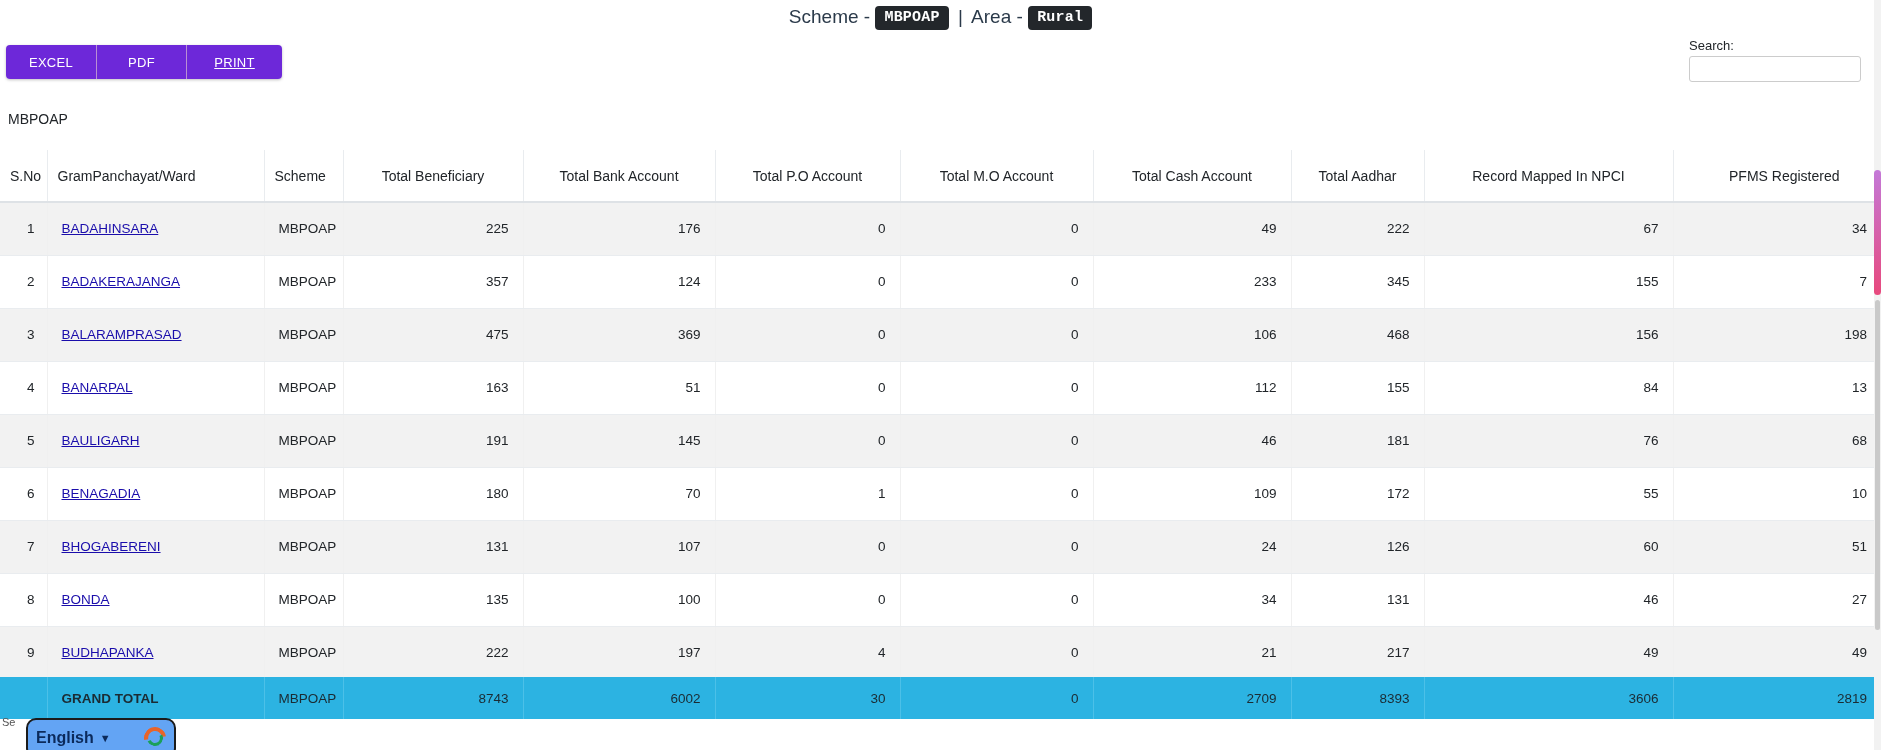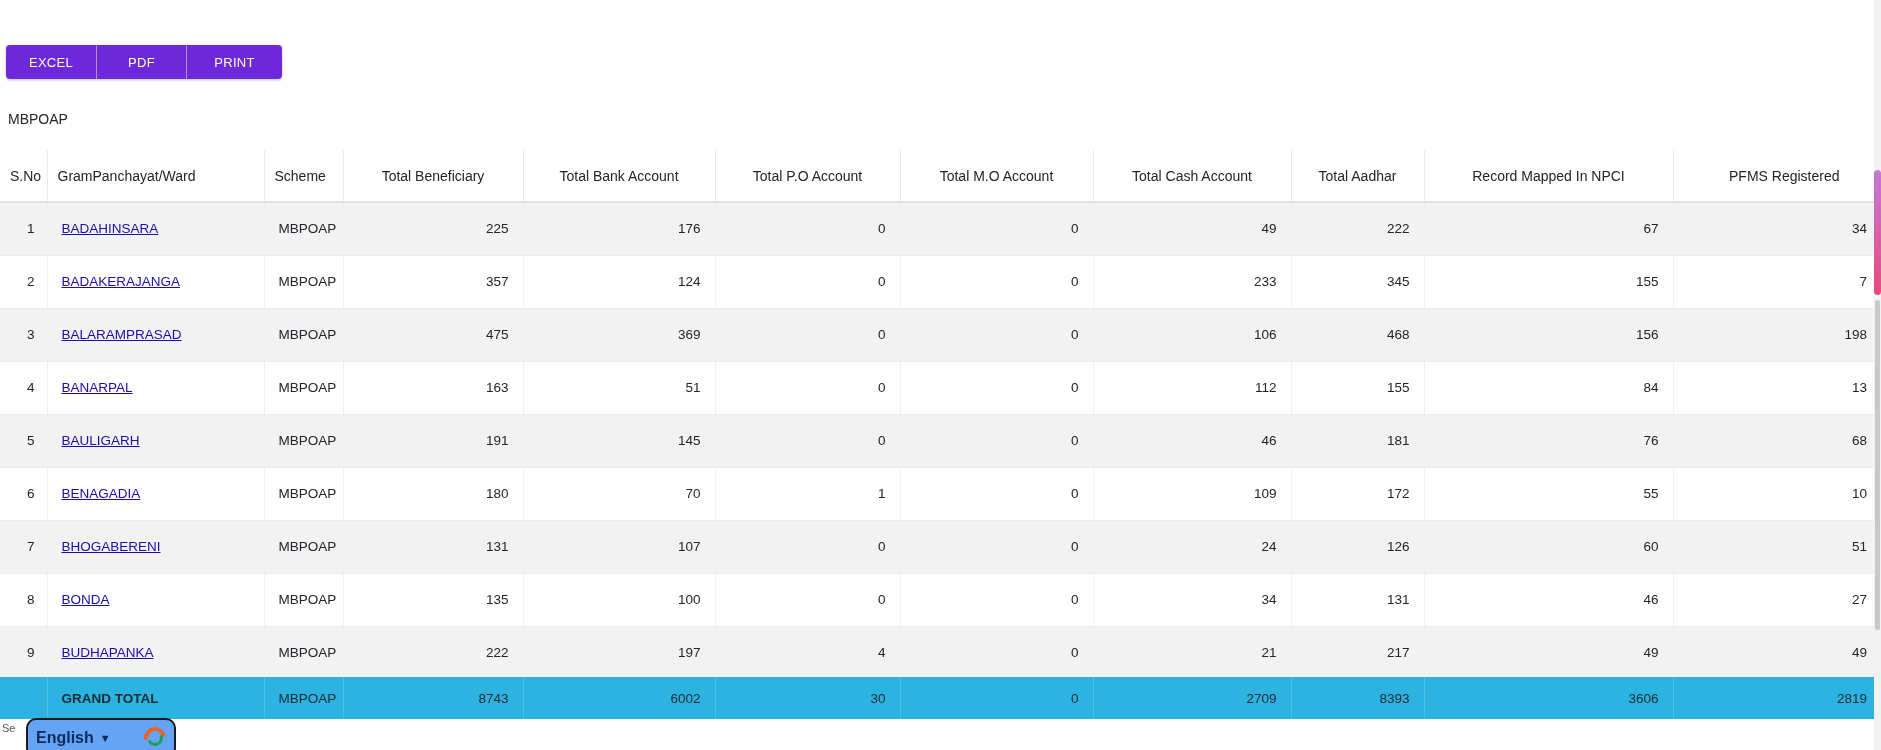--- a/index.html
+++ b/index.html
@@ -64,21 +64,21 @@
     padding: 0;
     height: 34px;
     cursor: pointer;
     font-family: "Liberation Sans", sans-serif;
     display: flex;
     align-items: center;
     justify-content: center;
   }
   .btn-group .btn:nth-child(1) { width: 90px; }
   .btn-group .btn:nth-child(2) { width: 90px; border-left: 1px solid #b98fd3; }
-  .btn-group .btn:nth-child(3) { width: 96px; border-left: 1px solid #b98fd3; }
+  .btn-group .btn:nth-child(3) { width: 96px; border-left: 1px solid #b98fd3; text-decoration: underline; }
 
   
   .search-wrap {
     position: absolute;
     top: 38px;
     right: 20px;
     width: 172px;
   }
   .search-label {
     font-size: 13px;
@@ -265,45 +265,56 @@
     position: absolute; inset: 3px;
     border: 3px solid #1aa05a;
     border-radius: 50%;
     border-left-color: transparent;
     border-top-color: transparent;
     transform: rotate(20deg);
   }
   .lang-prefix {
     position: absolute;
     left: 2px;
-    bottom: 16px;
+    bottom: 22px;
     font-size: 11px;
     color: #555;
     z-index: 29;
   }
   .clip-bottom {
     position: absolute;
     left: 0; top: 719px;
     width: 1881px; height: 31px;
     background: #ffffff;
     z-index: 10;
   }
 </style>
 </head>
 <body>
 
 <div class="page">
 
+  <div class="scheme-line">
+    <span class="lbl">Scheme -</span>
+    <span class="badge-dark">MBPOAP</span>
+    <span class="sep">|</span>
+    <span class="lbl">Area -</span>
+    <span class="badge-dark">Rural</span>
+  </div>
 
   <div class="btn-group">
     <button class="btn">EXCEL</button>
     <button class="btn">PDF</button>
     <button class="btn">PRINT</button>
   </div>
 
+  <div class="search-wrap">
+    <label class="search-label">Search:</label>
+    <input class="search-input" type="text" placeholder="" style="">
+  </div>
 
   <div class="table-caption">MBPOAP</div>
 
   <div class="table-area">
     <table class="grid">
       <thead>
         <tr>
           <th class="c-sno">S.No</th>
           <th class="c-gp">GramPanchayat/Ward</th>
           <th class="c-scheme">Scheme</th>

